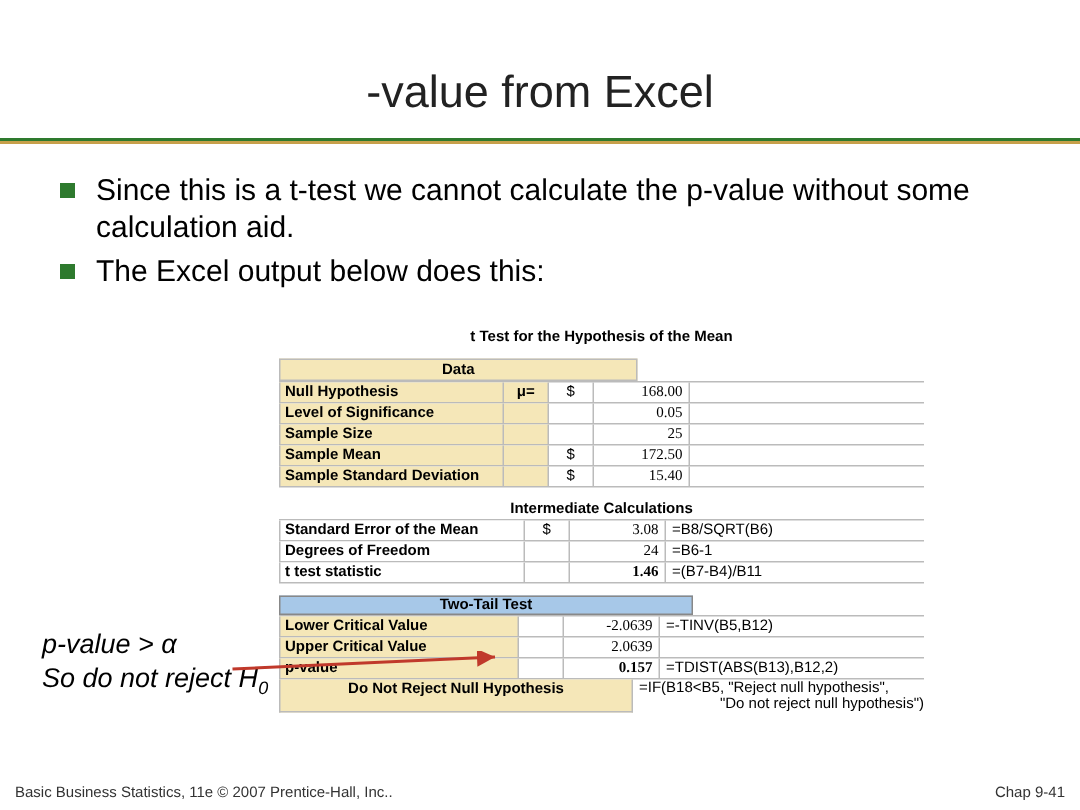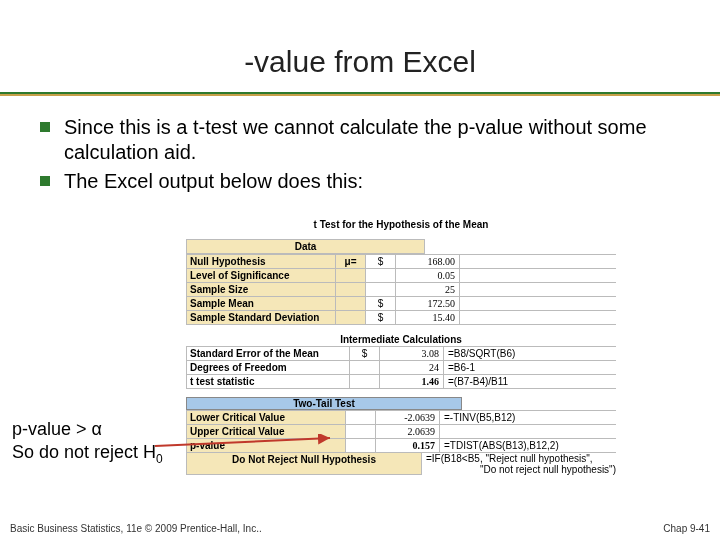--- a/index.html
+++ b/index.html
@@ -108,24 +108,25 @@
     text-align: center; font-weight: bold;
     background: #a7c8e8; border:1px solid #888;
   }
   .sec3-reject {
     text-align: center; font-weight: bold;
     background: #f5e7b8; border-left:1px solid #bbb;border-right:1px solid #bbb;border-bottom:1px solid #bbb;
     padding:1px 0;
   }
   .pvalue-note {
     position: absolute;
-    left: 12px;
+    left: 28px;
     top: 418px;
     font-size: 18px;
     line-height: 1.25;
+    font-style: italic;
   }
   .pvalue-note sub { font-size: 12px; }
   .arrow-svg {
     position: absolute;
     left: 150px; top: 434px;
     width: 190px; height: 40px;
   }
   .footer {
     position: absolute;
     left: 10px; right: 10px; bottom: 6px;
@@ -261,15 +262,15 @@
 <svg class="arrow-svg">
   <defs>
     <marker id="ah" markerWidth="8" markerHeight="8" refX="6" refY="3" orient="auto">
       <path d="M0,0 L6,3 L0,6 Z" fill="#c0392b"></path>
     </marker>
   </defs>
   <line x1="5" y1="12" x2="180" y2="4" stroke="#c0392b" stroke-width="2" marker-end="url(#ah)"></line>
 </svg>
 
 <div class="footer">
-  <span>Basic Business Statistics, 11e © 2009 Prentice-Hall, Inc..</span>
+  <span>Basic Business Statistics, 11e © 2007 Prentice-Hall, Inc..</span>
   <span>Chap 9-41</span>
 </div>
 
 </body></html>

